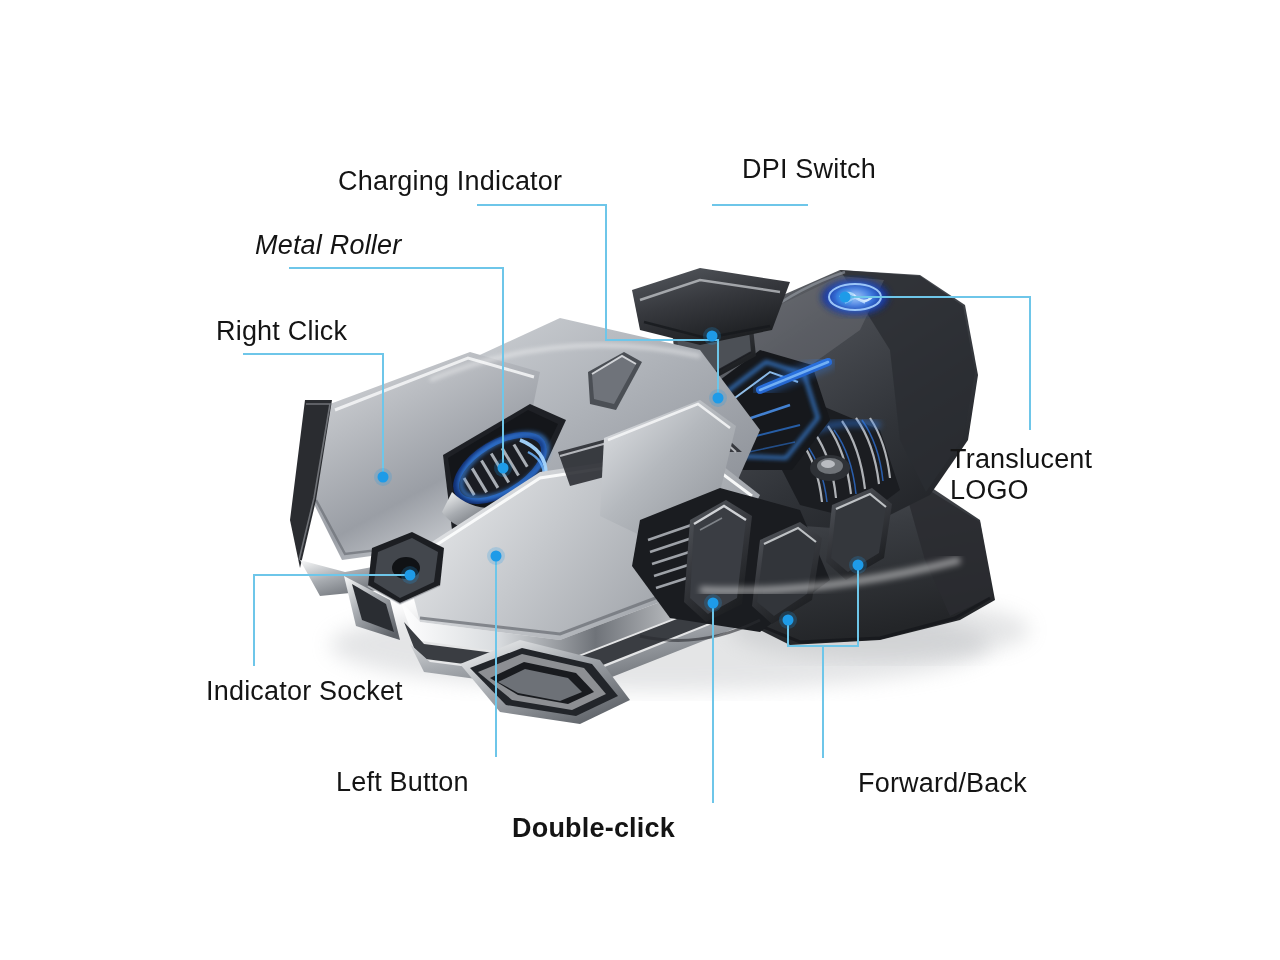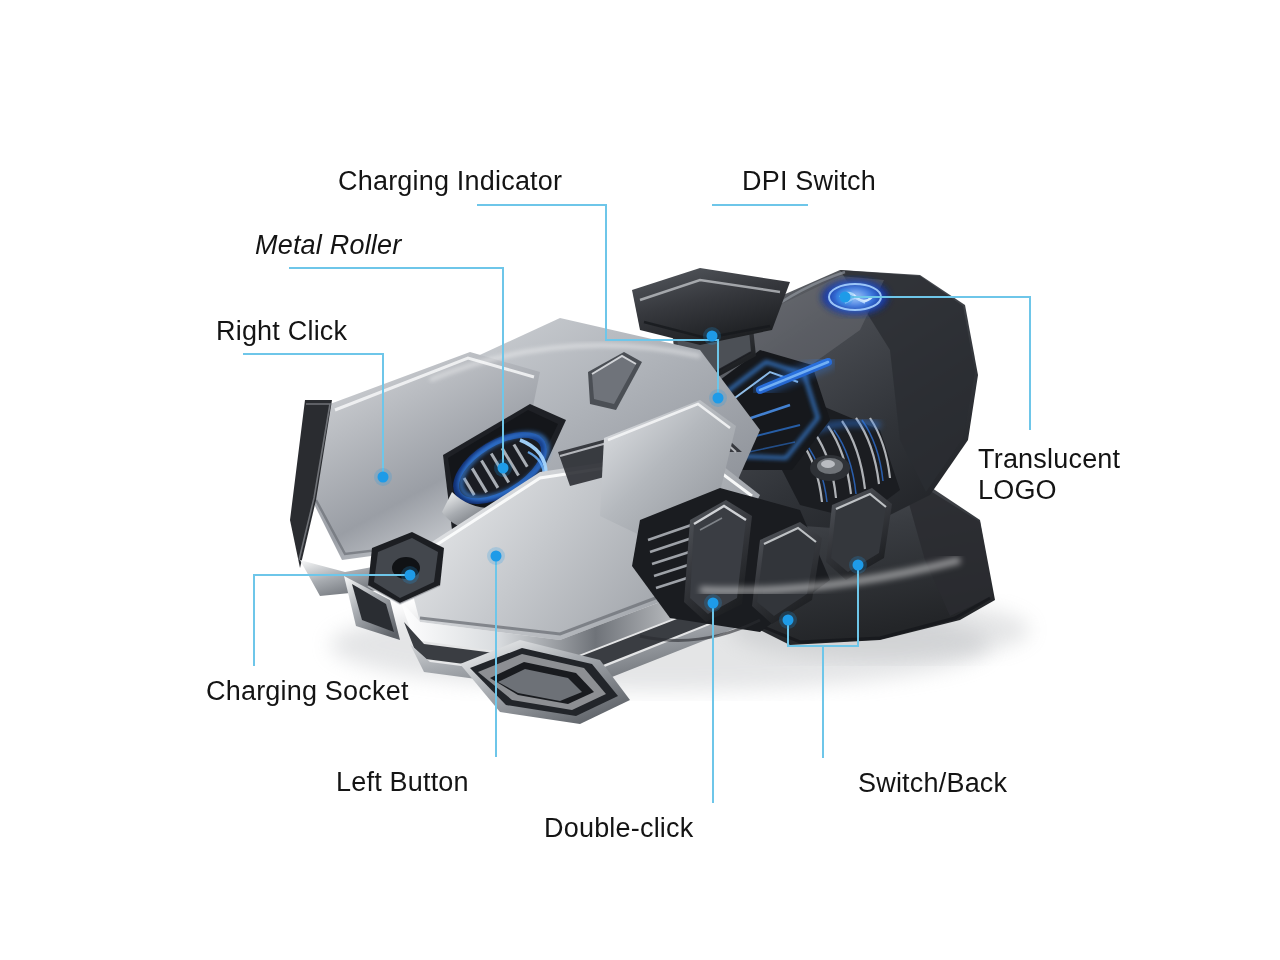--- a/index.html
+++ b/index.html
@@ -25,21 +25,21 @@
   .callout-label {
     position: absolute;
     color: #141414;
     font-size: 27px;
     font-weight: 400;
     letter-spacing: 0.2px;
     white-space: pre;
     line-height: 1.16;
     font-family: "Liberation Sans", "DejaVu Sans", sans-serif;
   }
-  .callout-label.two-line { white-space: pre-line; margin-left: 28px; }
+  .callout-label.two-line { white-space: pre-line; }
   #leader-layer {
     position: absolute;
     left: 0; top: 0;
     width: 1280px;
     height: 960px;
     pointer-events: none;
   }
 </style>
 </head>
 <body>
@@ -339,30 +339,30 @@
       <circle cx="713" cy="603" r="5.5" fill="#1e9be8"></circle>
       <path d="M 788 620 L 788 646 L 858 646 L 858 565 M 823 646 L 823 758" fill="none" stroke="#6ec6e9" stroke-width="2"></path>
       <circle cx="788" cy="620" r="9" fill="#1e9be8" opacity="0.22"></circle>
       <circle cx="788" cy="620" r="5.5" fill="#1e9be8"></circle>
       <circle cx="858" cy="565" r="9" fill="#1e9be8" opacity="0.22"></circle>
       <circle cx="858" cy="565" r="5.5" fill="#1e9be8"></circle>
     </svg>
 
   <div class="callout-label" style="left:338px; top:166px;">Charging Indicator</div>
 
-  <div class="callout-label" style="left:742px; top:166px;">DPI Switch</div>
+  <div class="callout-label" style="left:742px; top:154px;">DPI Switch</div>
 
   <div class="callout-label" style="left:255px; top:230px;font-style:italic;">Metal Roller</div>
 
   <div class="callout-label" style="left:216px; top:316px;">Right Click</div>
 
   <div class="callout-label two-line" style="left:950px; top:444px;">Translucent
 LOGO</div>
 
-  <div class="callout-label" style="left:206px; top:676px;">Charging Socket</div>
+  <div class="callout-label" style="left:206px; top:676px;">Indicator Socket</div>
 
   <div class="callout-label" style="left:336px; top:767px;text-align:right;">Left Button</div>
 
-  <div class="callout-label" style="left:544px; top:813px;">Double-click</div>
-
-  <div class="callout-label" style="left:858px; top:768px;">Switch/Back</div>
+  <div class="callout-label" style="left:512px; top:813px;font-weight:bold;">Double-click</div>
+
+  <div class="callout-label" style="left:858px; top:768px;">Forward/Back</div>
 
 </div>
 
 </body></html>

